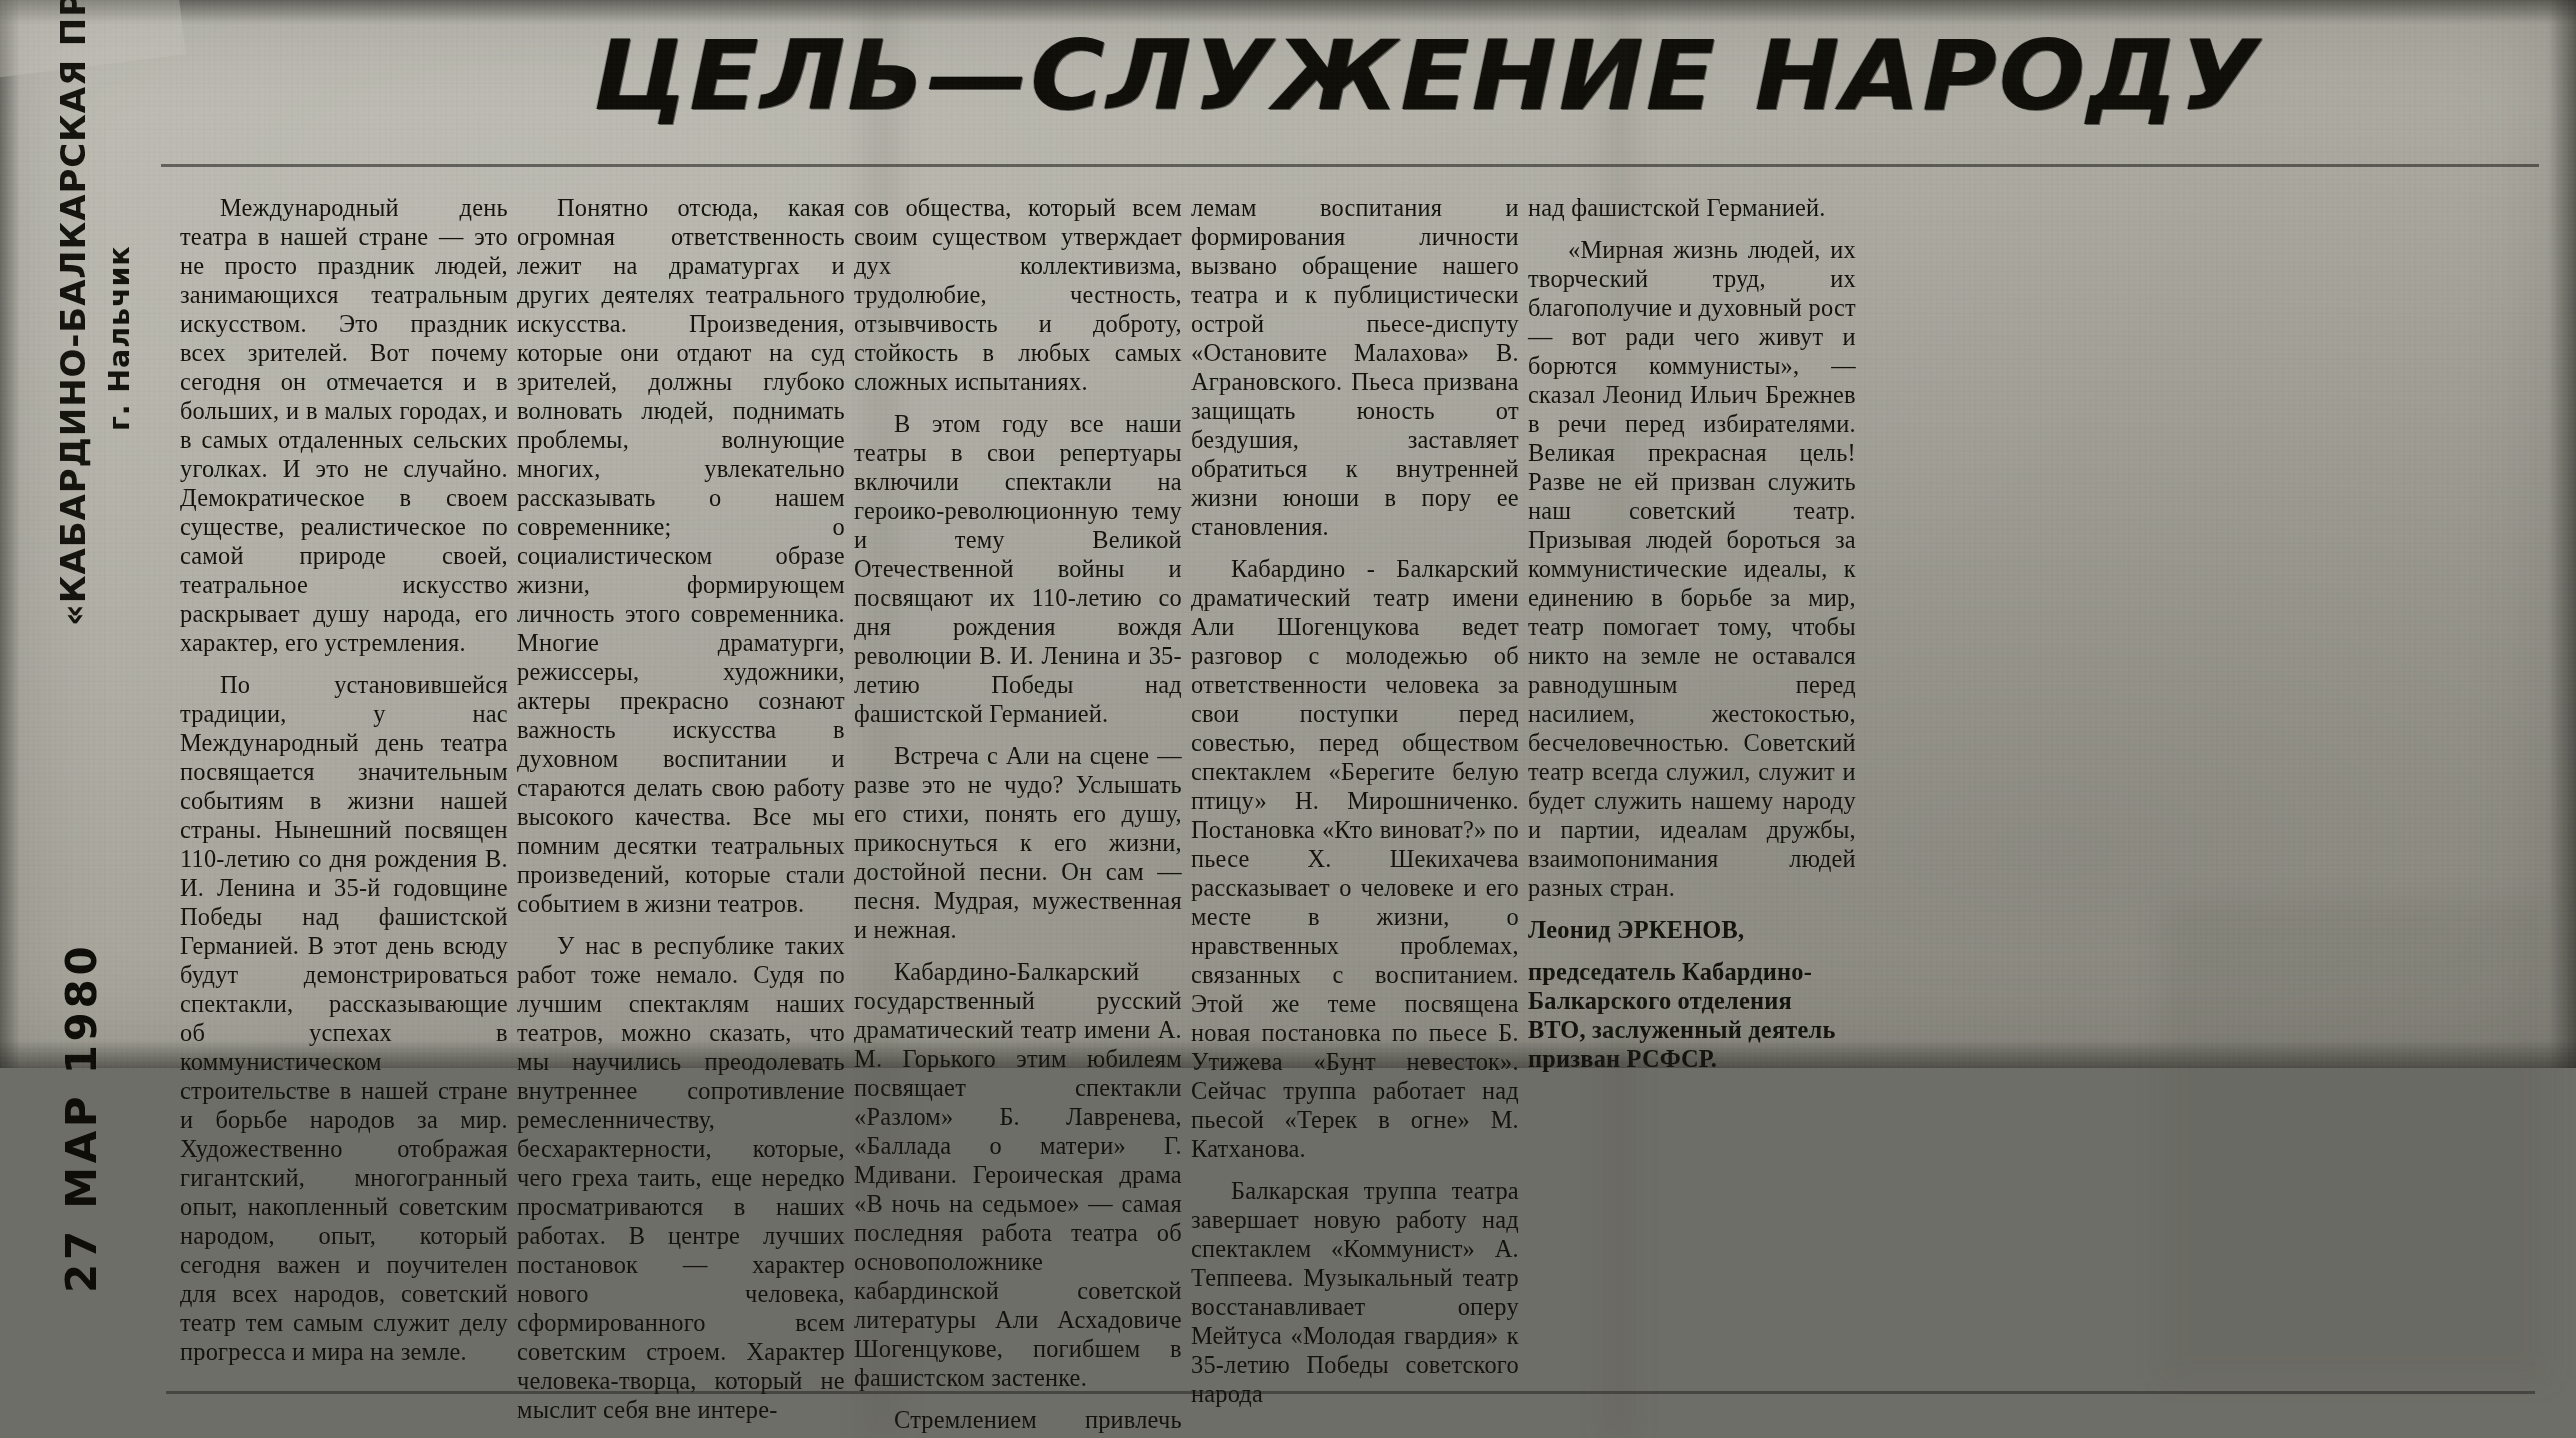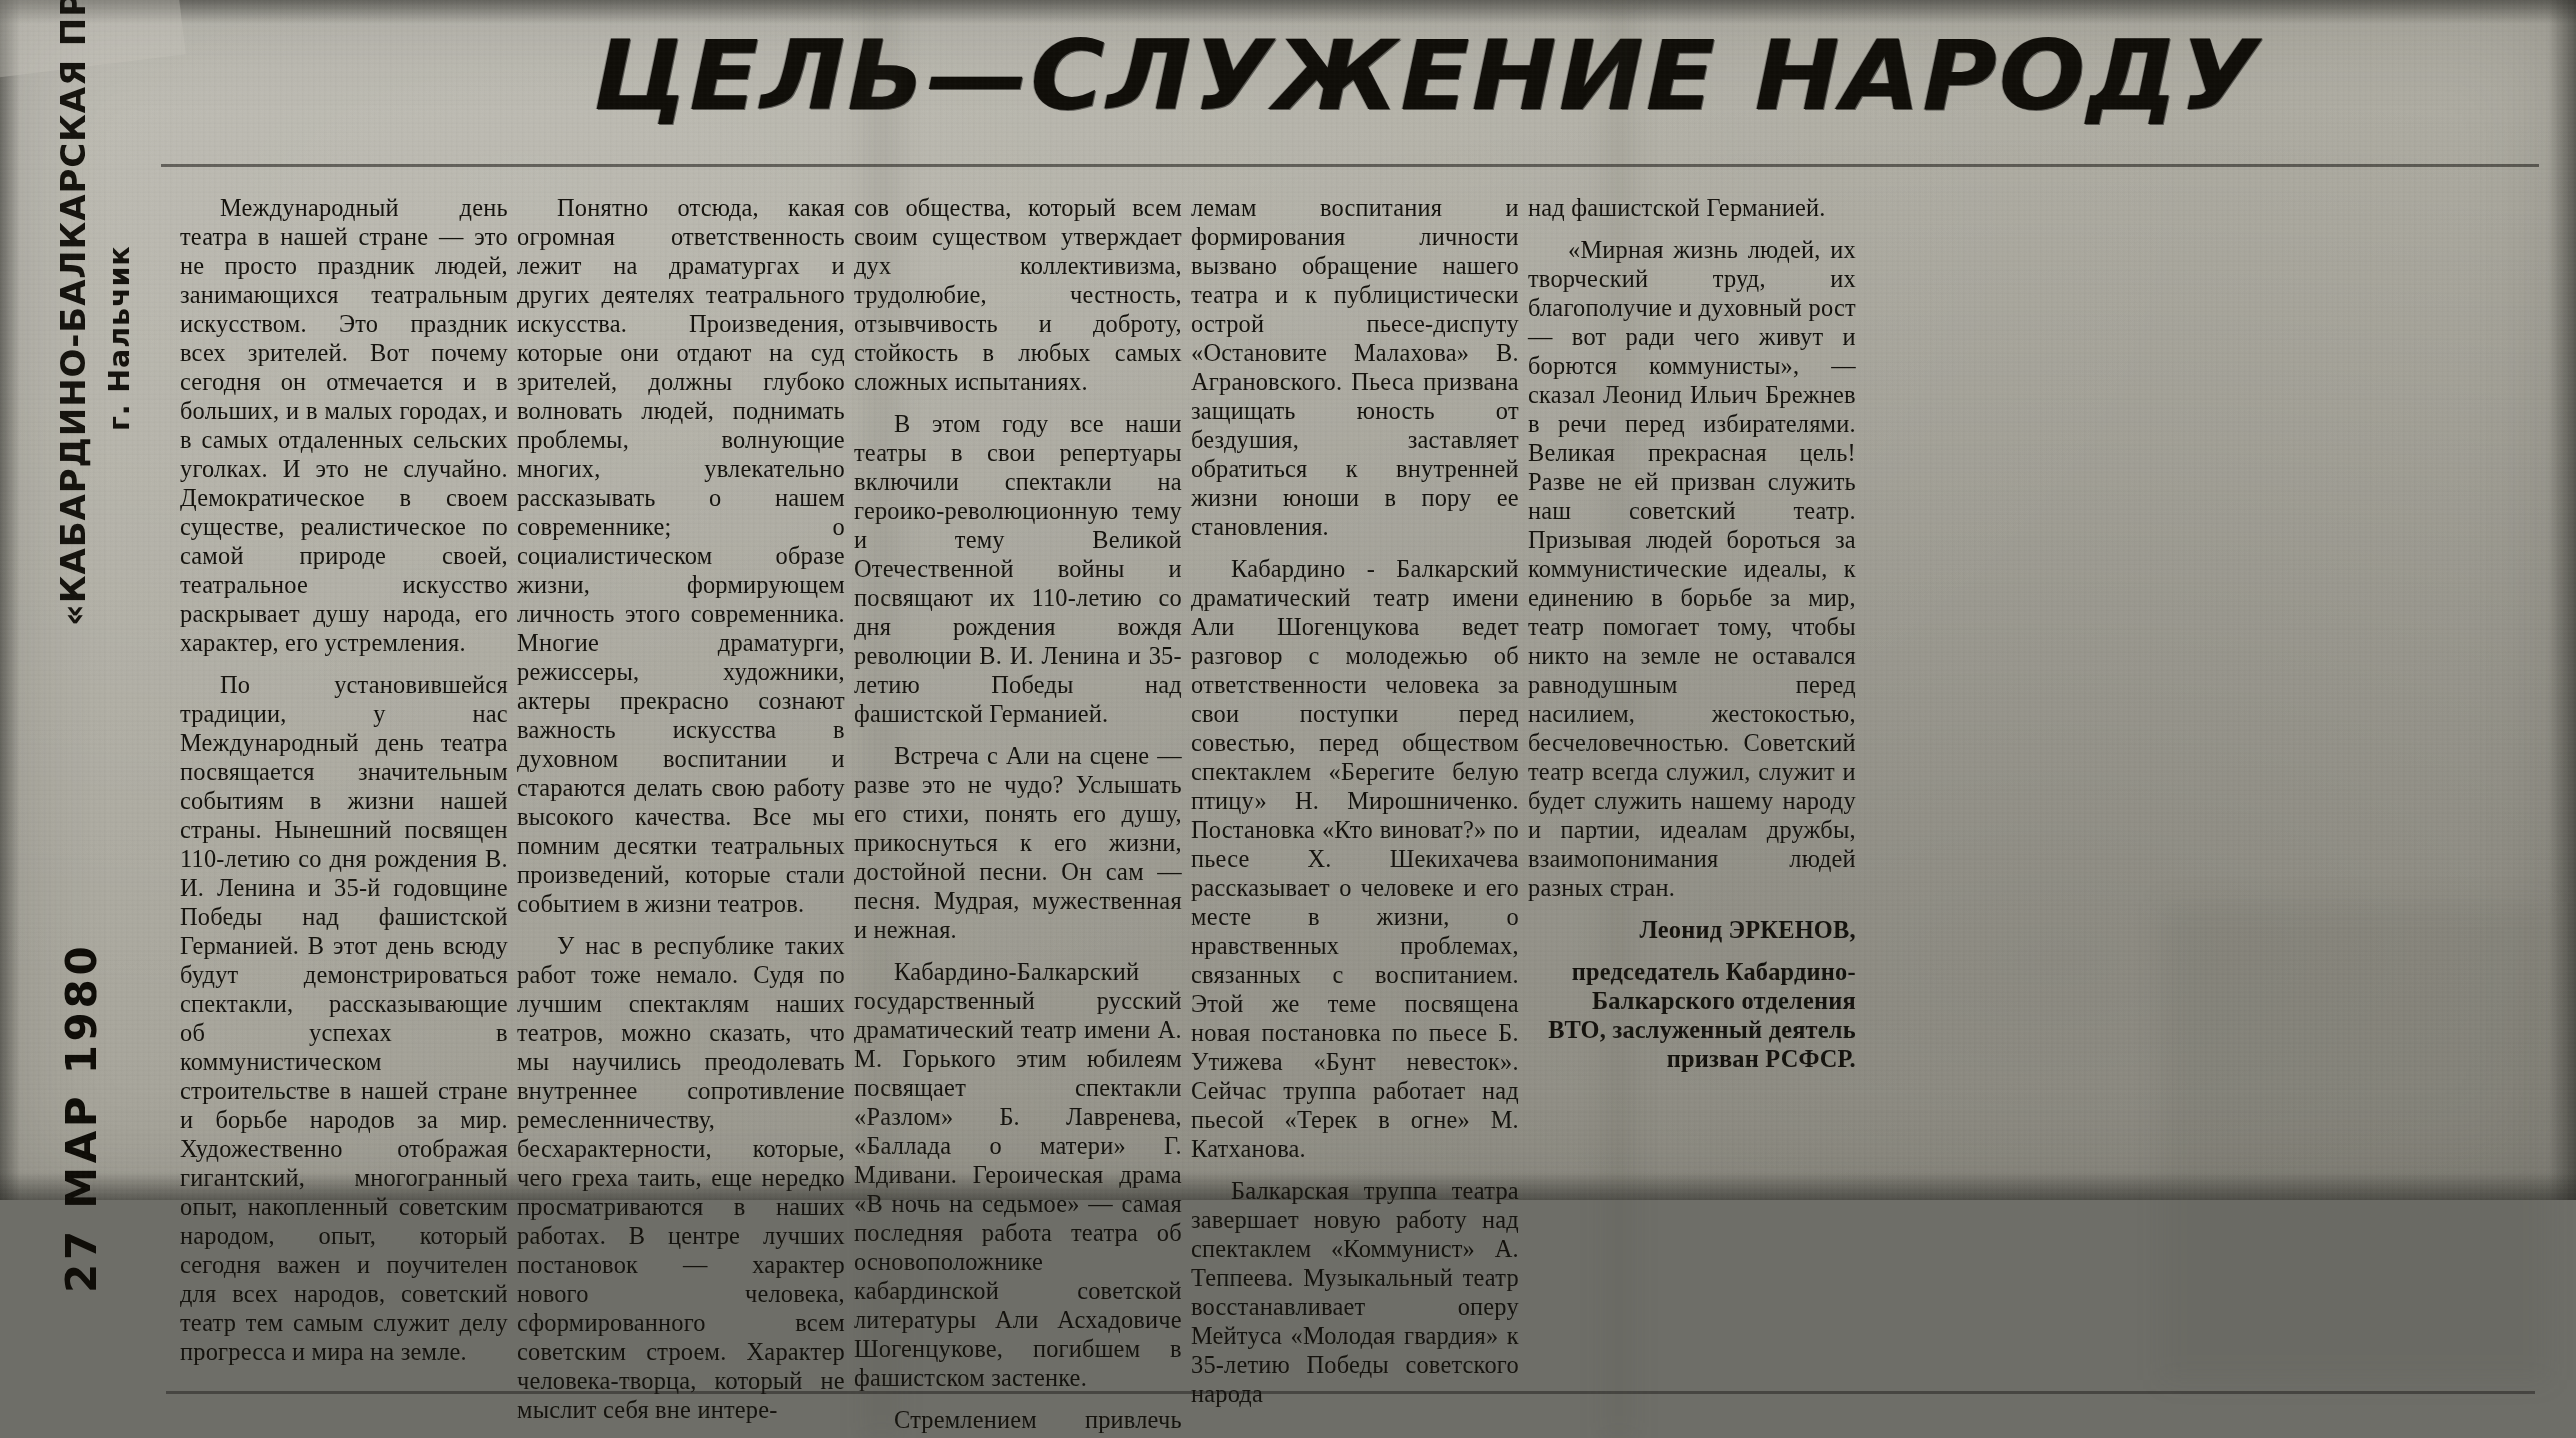--- a/index.html
+++ b/index.html
@@ -12,21 +12,21 @@
     height: 1439px;
     overflow: hidden;
     font-family: "Liberation Serif", serif;
   }
 
   
   #clipping {
     position: absolute;
     left: 0; top: 0;
     width: 2576px;
-    height: 1200px;
+    height: 1068px;
     background:
       radial-gradient(ellipse at 20% 15%, rgba(255,255,255,0.10), rgba(0,0,0,0) 60%),
       radial-gradient(ellipse at 80% 80%, rgba(0,0,0,0.12), rgba(0,0,0,0) 65%),
       linear-gradient(165deg, #b9b7ae 0%, #b2b0a6 25%, #a9a79d 55%, #9e9c92 80%, #96948a 100%);
     box-shadow: inset 0 0 110px rgba(0,0,0,0.18);
   }
   
   #clipping:before {
     content: "";
     position: absolute;
@@ -153,21 +153,21 @@
     line-height: 29px;
     text-align: justify;
     text-justify: inter-word;
     color: #191712;
     text-indent: 40px;
     letter-spacing: 0.2px;
     -webkit-font-smoothing: none;
   }
   .col p.noindent { text-indent: 0; }
   .col p.sig {
-    text-align: right;
+    text-align: left;
     text-indent: 0;
     font-weight: 700;
   }
 
   
   #columns, #headline, .vertical-stamp {
     filter: contrast(1.05) blur(0.2px);
   }
 
   

